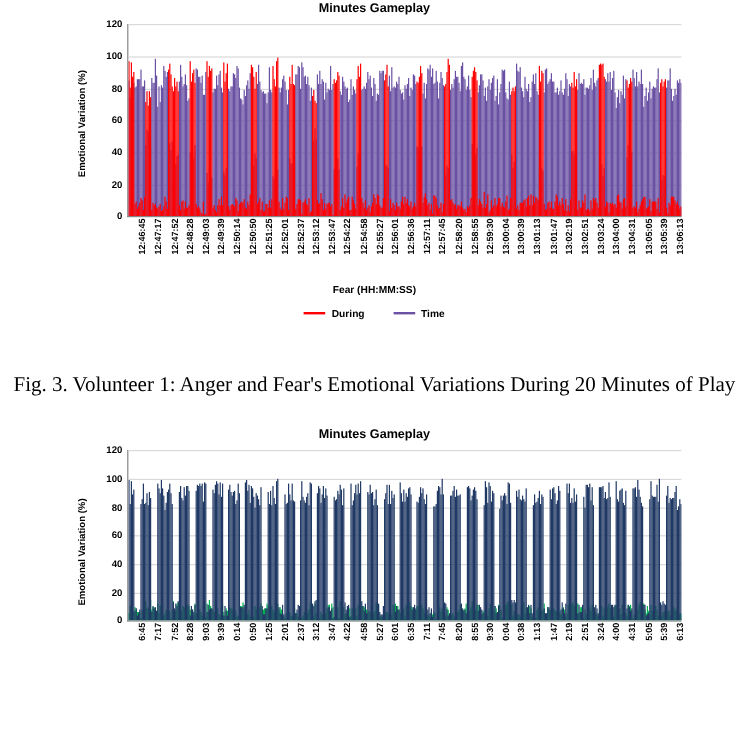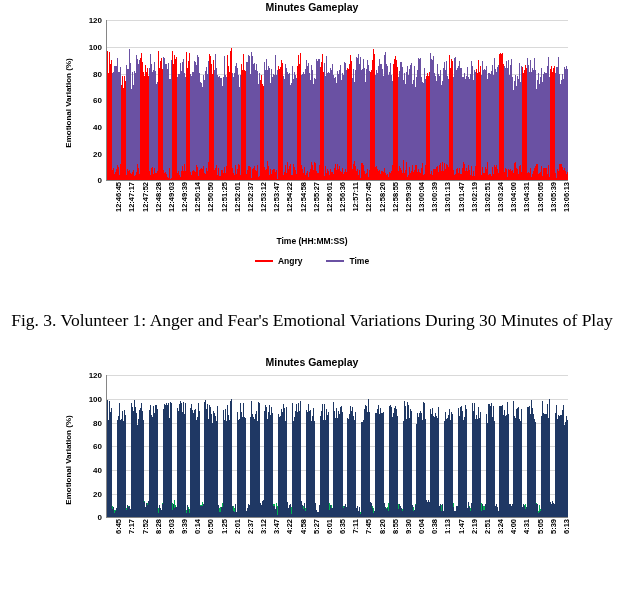--- a/index.html
+++ b/index.html
@@ -1150,35 +1150,35 @@
         <div class="xtick" style="left: 350.623px;">13:01:47</div>
         <div class="xtick" style="left: 363.795px;">13:02:19</div>
         <div class="xtick" style="left: 376.966px;">13:02:51</div>
         <div class="xtick" style="left: 390.138px;">13:03:24</div>
         <div class="xtick" style="left: 403.309px;">13:04:00</div>
         <div class="xtick" style="left: 416.481px;">13:04:31</div>
         <div class="xtick" style="left: 429.652px;">13:05:05</div>
         <div class="xtick" style="left: 442.823px;">13:05:39</div>
         <div class="xtick" style="left: 455.995px;">13:06:13</div>
       </div>
-    <div class="xlabel" id="xlabel-top">Time (HH:MM:SS)</div>
+    <div class="xlabel" id="xlabel-top">Fear (HH:MM:SS)</div>
     <div class="legend" id="legend-top">
         <div class="legend-item">
           <span class="legend-swatch" style="background: rgb(255, 0, 0);"></span>
-          <span>Angry</span>
+          <span>During</span>
         </div>
         <div class="legend-item">
           <span class="legend-swatch" style="background: rgb(106, 81, 163);"></span>
           <span>Time</span>
         </div>
       </div>
   </div>
 </div>
 
-<div class="caption">Fig. 3. Volunteer 1: Anger and Fear's Emotional Variations During 30 Minutes of Play</div>
+<div class="caption">Fig. 3. Volunteer 1: Anger and Fear's Emotional Variations During 20 Minutes of Play</div>
 
 <div class="figure" id="fig-bottom">
   <div class="chart-title">
     <span class="l2">Minutes Gameplay</span>
   </div>
 
   <div class="plot-wrap" id="plot-wrap-bottom">
     <div class="ylabel" id="ylabel-bottom">Emotional Variation (%)</div>
     <div class="yticks" id="yticks-bottom">
         <div class="ytick" style="top: 142px;">0</div>

